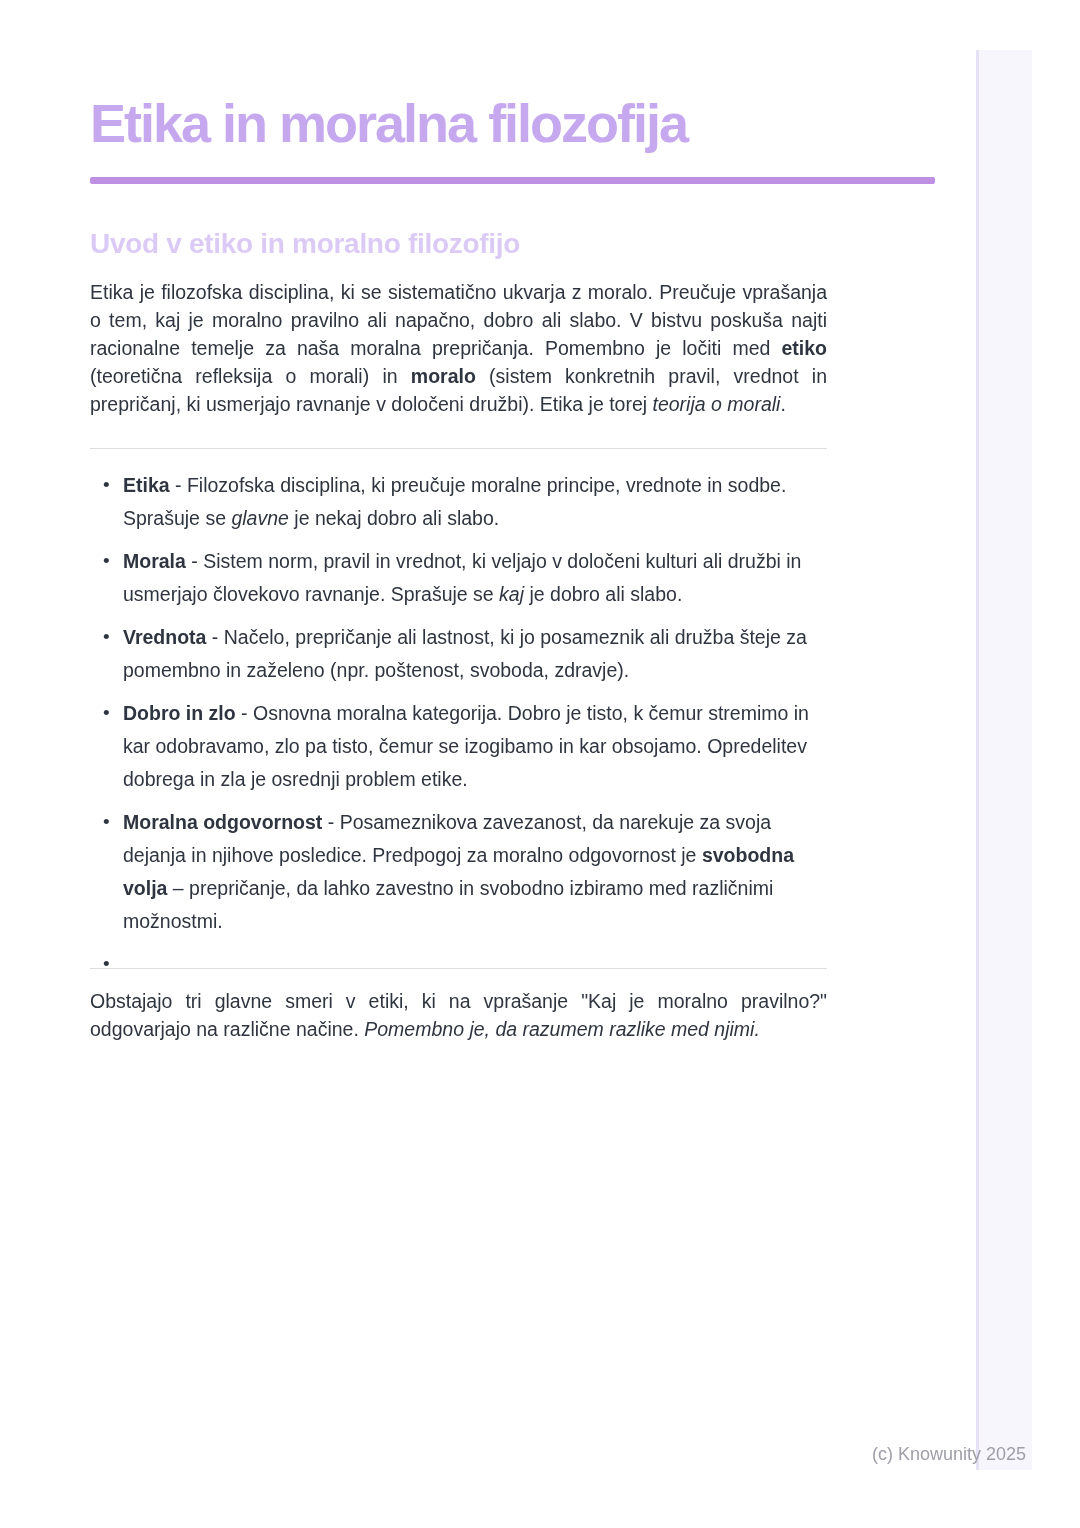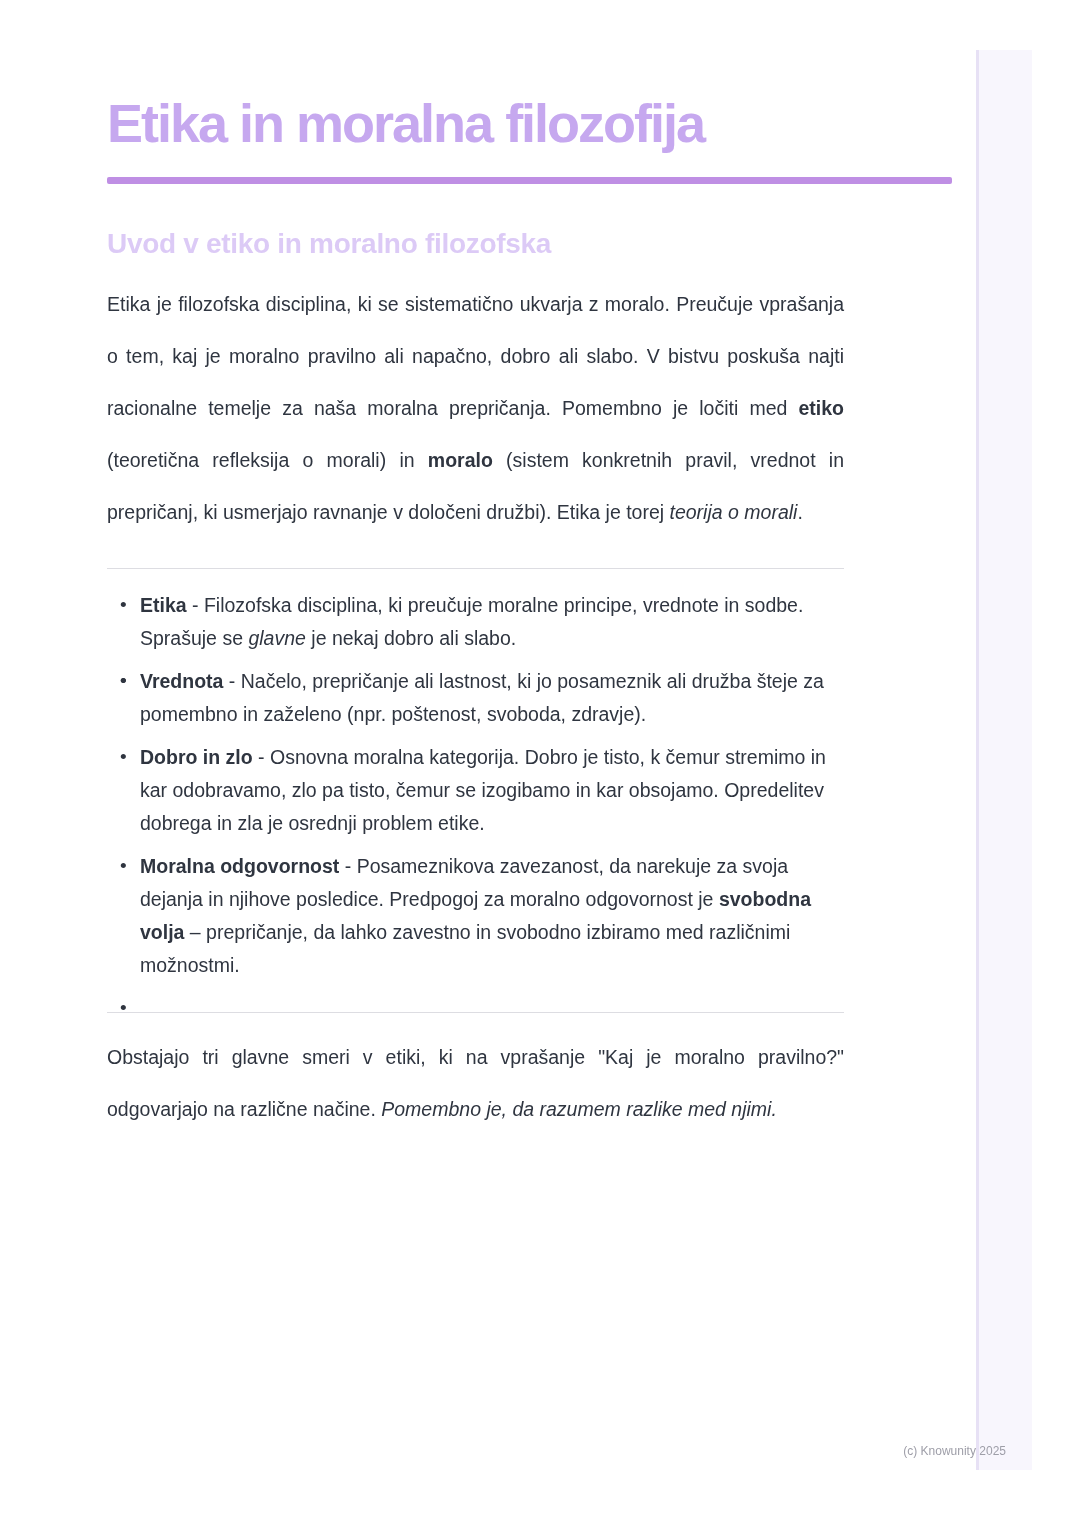--- a/index.html
+++ b/index.html
@@ -21,89 +21,90 @@
     color:var(--body-text);
     position:relative;
     overflow:hidden;
   }
   .side-strip{
     position:absolute;left:976px;top:50px;
     width:56px;height:1420px;
     background:var(--strip-fill);
     border-left:3px solid var(--strip-edge);
   }
-  .content{position:absolute;left:107px;top:0;width:737px}
+  .content{position:absolute;left:90px;top:0;width:737px}
   h1{
     margin:94px 0 0;
     font-size:54px;line-height:1.08;
     font-weight:800;letter-spacing:-2px;
     color:var(--title-purple);
     white-space:nowrap;
   }
   .title-rule{
     margin-top:25px;width:845px;height:7px;
     background:var(--rule-purple);border-radius:2px;
   }
   h2{
     margin:44px 0 0;
     font-size:28px;font-weight:700;
     letter-spacing:-0.3px;
     color:var(--heading-purple);
   }
   p.para{
     margin:18px 0 0;
-    font-size:19.5px;line-height:52px;
+    font-size:19.5px;line-height:28px;
     text-align:justify;
   }
   .b{font-weight:700}
   .i{font-style:italic}
   hr.divider{
     border:none;margin:30px 0 0;
     border-top:1px solid var(--divider);
     width:737px;
   }
   ul.deflist{list-style:none;margin:20px 0 0;padding:0}
   ul.deflist li{
     position:relative;padding-left:33px;
     font-size:19.5px;line-height:33px;
     margin-bottom:10px;
     text-align:left;
   }
   ul.deflist li:last-child{margin-bottom:0}
   .dot{position:absolute;left:13px;top:-1px;font-size:19px}
   .footer{
-    position:absolute;right:74px;top:1444px;
-    font-size:12px;color:var(--footer-gray);
+    position:absolute;right:54px;top:1444px;
+    font-size:18px;color:var(--footer-gray);
   }
 </style>
 </head>
 <body>
 
 <div class="side-strip"></div>
 
 <main class="content">
 
   <h1>Etika in moralna filozofija</h1>
   <div class="title-rule"></div>
 
   <section>
-    <h2>Uvod v etiko in moralno filozofska</h2>
+    <h2>Uvod v etiko in moralno filozofijo</h2>
     <p class="para"><span>Etika je filozofska disciplina, ki se sistematično ukvarja z moralo. Preučuje vprašanja o tem, kaj je moralno pravilno ali napačno, dobro ali slabo. V bistvu poskuša najti racionalne temelje za naša moralna prepričanja. Pomembno je ločiti med </span><span class="b">etiko</span><span> (teoretična refleksija o morali) in </span><span class="b">moralo</span><span> (sistem konkretnih pravil, vrednot in prepričanj, ki usmerjajo ravnanje v določeni družbi). Etika je torej </span><span class="i">teorija o morali</span><span>.</span></p>
   </section>
 
   <hr class="divider">
 
   <section>
     <ul class="deflist">
       <li>
         <span class="dot">•</span>
         <span class="li-text"><span class="b">Etika</span><span> - Filozofska disciplina, ki preučuje moralne principe, vrednote in sodbe. Sprašuje se </span><span class="i">glavne</span><span> je nekaj dobro ali slabo.</span></span>
       </li>
       <li>
         <span class="dot">•</span>
+        <span class="li-text"><span class="b">Morala</span><span> - Sistem norm, pravil in vrednot, ki veljajo v določeni kulturi ali družbi in usmerjajo človekovo ravnanje. Sprašuje se </span><span class="i">kaj</span><span> je dobro ali slabo.</span></span>
       </li>
       <li>
         <span class="dot">•</span>
         <span class="li-text"><span class="b">Vrednota</span><span> - Načelo, prepričanje ali lastnost, ki jo posameznik ali družba šteje za pomembno in zaželeno (npr. poštenost, svoboda, zdravje).</span></span>
       </li>
       <li>
         <span class="dot">•</span>
         <span class="li-text"><span class="b">Dobro in zlo</span><span> - Osnovna moralna kategorija. Dobro je tisto, k čemur stremimo in kar odobravamo, zlo pa tisto, čemur se izogibamo in kar obsojamo. Opredelitev dobrega in zla je osrednji problem etike.</span></span>
       </li>
       <li>

